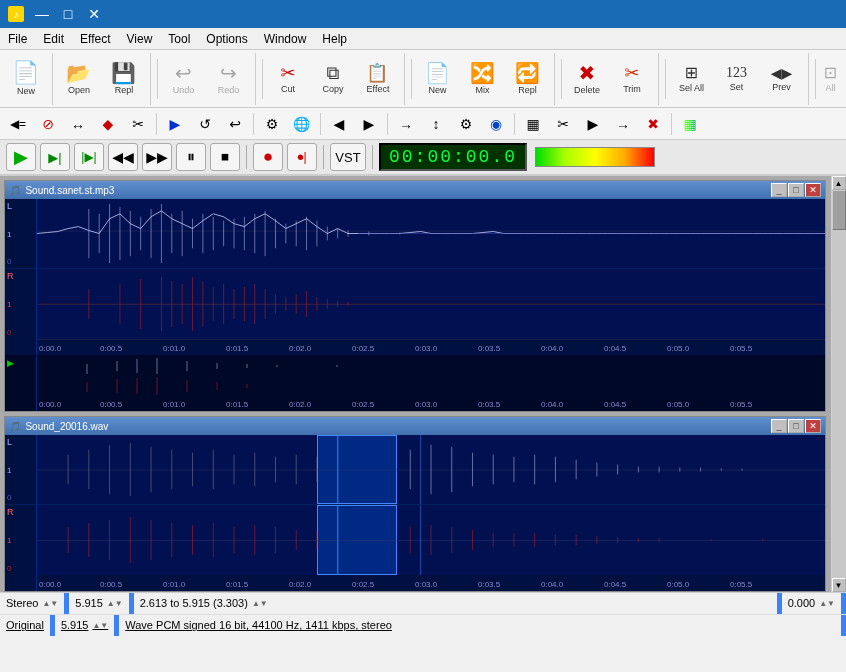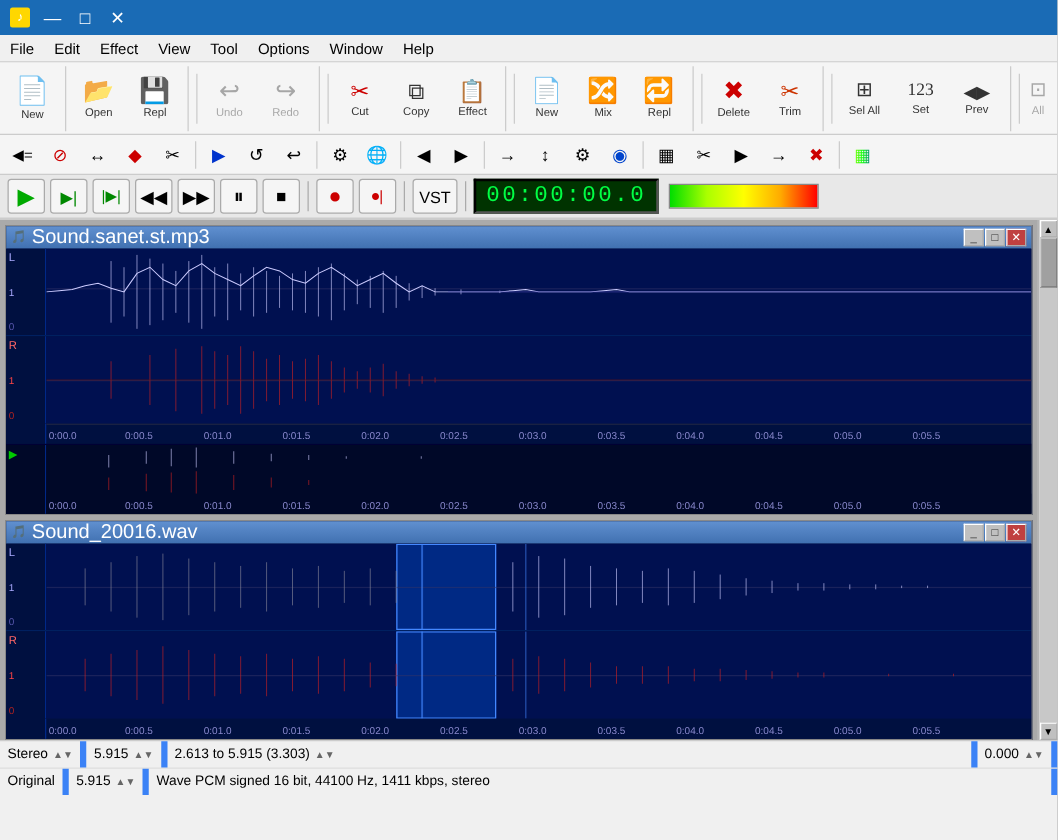--- a/index.html
+++ b/index.html
@@ -36,21 +36,21 @@
     .trans-btn { width: 30px; height: 28px; cursor: pointer; border: 1px solid #aaa; border-radius: 3px; display: flex; align-items: center; justify-content: center; font-size: 16px; background: #f5f5f5; }
     .trans-btn.play { color: #00aa00; font-size: 18px; }
     .trans-btn.rec { color: #cc0000; }
     .trans-sep { width: 1px; height: 24px; background: #aaa; margin: 0 2px; }
     .timer-display { background: #003300; color: #00ff44; font-family: 'Courier New', monospace; font-size: 18px; padding: 2px 8px; border: 2px inset #555; letter-spacing: 2px; }
     .volume-bar { width: 120px; height: 20px; background: linear-gradient(to right, #00dd00, #aaff00, #ffff00, #ffaa00, #ff0000); border: 1px solid #888; margin-left: 4px; }
 
     
     .wave-window { margin: 4px 4px 2px 4px; border: 1px solid #888; background: #001040; position: relative; }
     .wave-titlebar { background: linear-gradient(to bottom, #6090d0, #4070b0); color: white; font-size: 11px; padding: 1px 4px; display: flex; align-items: center; height: 18px; }
-    .wave-titlebar-title { flex: 1; font-size: 16px; }
+    .wave-titlebar-title { flex: 1; font-size: 10px; }
     .wave-ctrl-btn { width: 16px; height: 14px; background: #c0c0c0; border: 1px outset #fff; font-size: 9px; display: flex; align-items: center; justify-content: center; cursor: pointer; margin-left: 1px; color: #333; }
     .wave-body { background: #001040; position: relative; }
     .wave-channel { position: relative; height: 70px; border-bottom: 1px solid #002060; display: flex; }
     .wave-labels { width: 32px; background: #001040; color: #aaaaff; font-size: 9px; display: flex; flex-direction: column; justify-content: space-between; padding: 2px; border-right: 1px solid #002888; }
     .wave-canvas { flex: 1; background: #001050; position: relative; overflow: hidden; }
     .overview-strip { height: 56px; background: #000828; border-top: 1px solid #003; display: flex; }
 
     
     .waveform-svg { position: absolute; top: 0; left: 0; width: 100%; height: 100%; }
 
@@ -563,21 +563,21 @@
     </div>
     <div class="status-cell" style="flex:1;">
       <span>2.613 to 5.915 (3.303)</span>
       <span class="arrow">▲▼</span>
     </div>
     <div class="status-cell">
       <span>0.000</span>
       <span class="arrow">▲▼</span>
     </div>
   </div>
-  <div class="status-row" style="border-bottom:none;">
+  <div class="status-row" style="border-bottom:none;text-decoration:underline;">
     <div class="status-cell">
       <span>Original</span>
     </div>
     <div class="status-cell">
       <span>5.915</span>
       <span class="arrow">▲▼</span>
     </div>
     <div class="status-cell" style="flex:1;">
       <span>Wave PCM signed 16 bit, 44100 Hz, 1411 kbps, stereo</span>
     </div>

